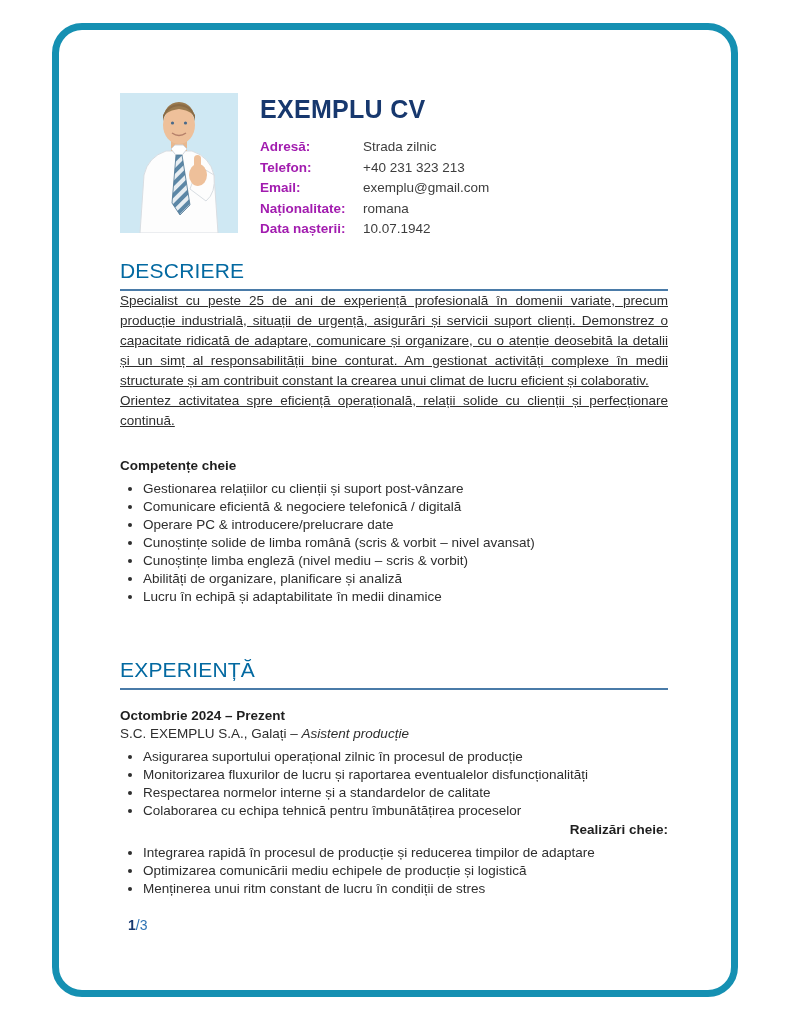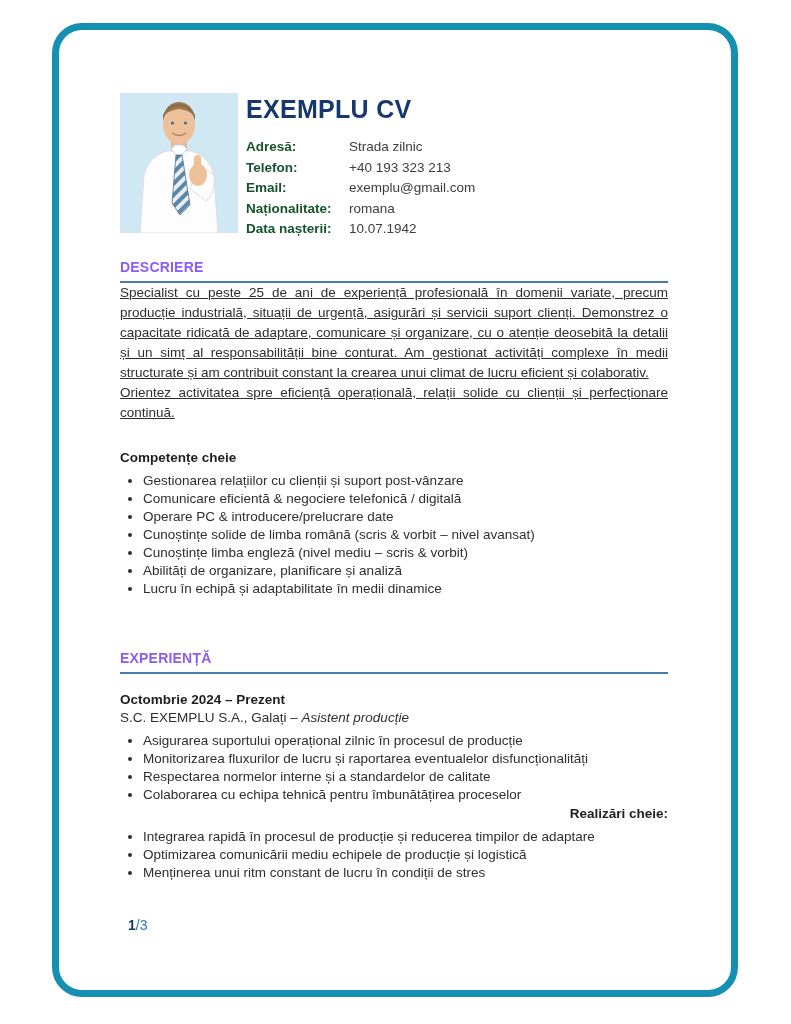--- a/index.html
+++ b/index.html
@@ -16,48 +16,48 @@
     width: 686px; height: 974px;
     border: 7px solid #1590B2;
     border-radius: 30px;
     background: #ffffff;
   }
   .content {
     padding: 63px 63px 0 61px;
     color: #2e2e2e;
   }
   
-  .header { display: flex; gap: 8px; }
+  .header { display: flex; gap: 22px; }
   .photo {
     width: 118px; height: 140px;
     flex-shrink: 0;
     background: #cfe8f3;
     overflow: hidden;
   }
   .header-right { padding-top: 2px; }
   .cv-title {
     color: #17386E;
     font-size: 25px;
     font-weight: bold;
     letter-spacing: 0.3px;
     margin-bottom: 13px;
   }
   .contact-grid {
     display: grid;
     grid-template-columns: 103px auto;
     font-size: 13.5px;
     line-height: 20.5px;
   }
-  .contact-label { font-weight: bold; color: #14532d; }
+  .contact-label { font-weight: bold; color: #a21caf; }
   .contact-value { color: #3d3d3d; }
   
   .section-heading {
-    color: #8b5cf6;
-    font-size: 14px;
-    font-weight: bold;
+    color: #0369a1;
+    font-size: 21px;
+    font-weight: normal;
     letter-spacing: 0.2px;
     padding-bottom: 6px;
     border-bottom: 2px solid #4a7ba8;
   }
   .sec-descriere { margin-top: 19px; }
   .sec-experienta { margin-top: 52px; }
   .paragraphs { margin-top: 0; text-decoration: underline; }
   .para {
     font-size: 13.5px;
     line-height: 20px;
@@ -151,21 +151,21 @@
           <ellipse cx="78" cy="82" rx="9" ry="11" fill="#eec09a"></ellipse>
           <rect x="74" y="62" width="7" height="16" rx="3.5" fill="#eec09a"></rect>
         </svg>
       </div>
       <div class="header-right">
         <div class="cv-title">EXEMPLU CV</div>
         <div class="contact-grid">
           <div class="contact-label">Adresă:</div>
           <div class="contact-value">Strada zilnic</div>
           <div class="contact-label">Telefon:</div>
-          <div class="contact-value">+40 193 323 213</div>
+          <div class="contact-value">+40 231 323 213</div>
           <div class="contact-label">Email:</div>
           <div class="contact-value">exemplu@gmail.com</div>
           <div class="contact-label">Naționalitate:</div>
           <div class="contact-value">romana</div>
           <div class="contact-label">Data nașterii:</div>
           <div class="contact-value">10.07.1942</div>
         </div>
       </div>
     </div>
 

